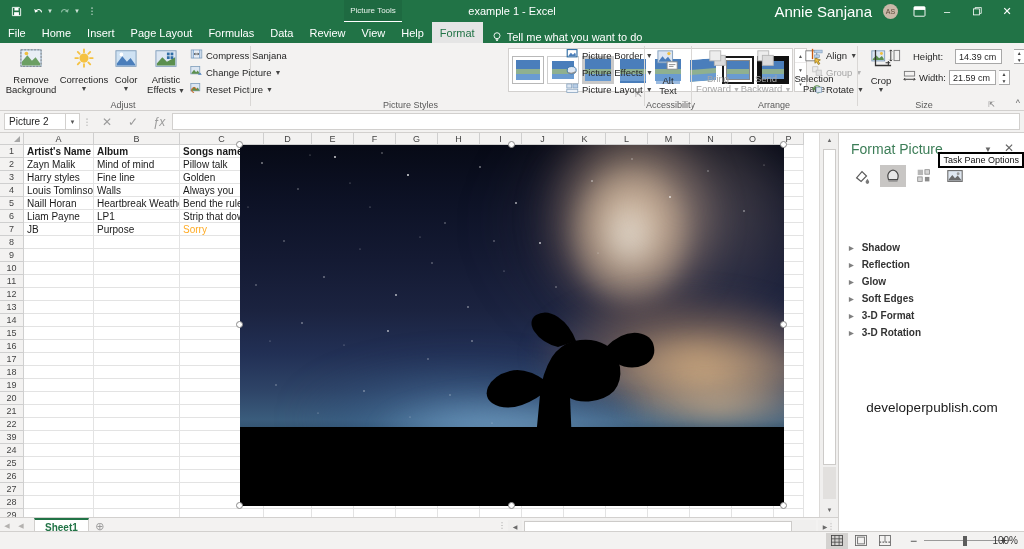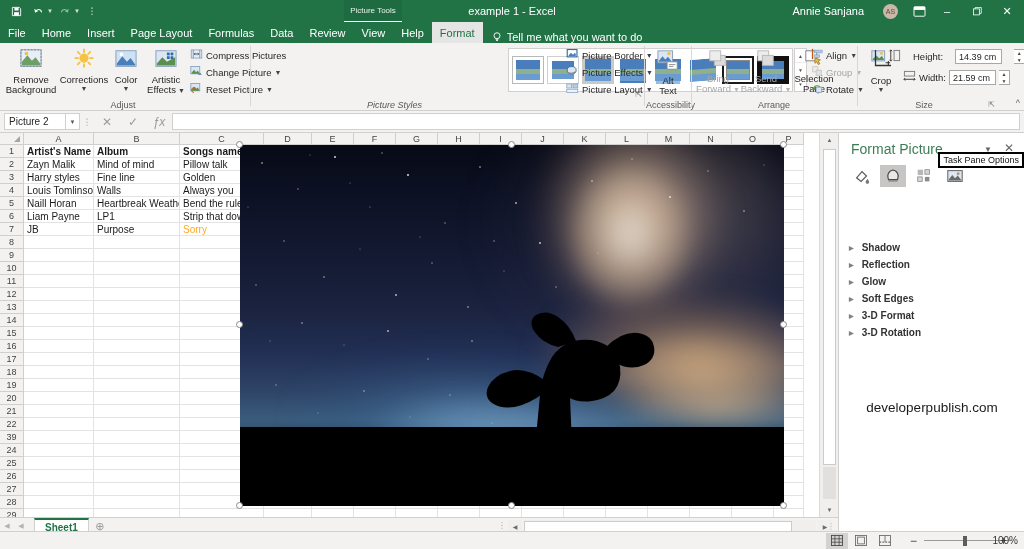--- a/index.html
+++ b/index.html
@@ -31,21 +31,21 @@
   }
   .title-center {
     position:absolute; left:0; top:0; width:1024px; height:22px;
     display:flex; align-items:center; justify-content:center;
     font-size:11px; color:#ffffff; pointer-events:none;
   }
   .title-right {
     position:absolute; right:0; top:0; height:22px; display:flex; align-items:center;
     gap:0px; padding-right:2px;
   }
-  .acct-name { font-size:11px; color:#fff; margin-right:19px; }
+  .acct-name { font-size:15px; color:#fff; margin-right:11px; }
   .avatar {
     width:15px; height:15px; border-radius:50%; background:#c9b8a8; color:#5a4a3a;
     font-size:7px; display:flex; align-items:center; justify-content:center; margin-right:8px;
   }
   .ribbon-display { width:26px; height:22px; display:flex; align-items:center; justify-content:center; }
   .wbtn {
     width:30px; height:22px; display:flex; align-items:center; justify-content:center;
     color:#fff; font-size:11px;
   }
   
@@ -362,21 +362,21 @@
     </div>
 
     <div class="smallbtn" style="position:absolute; left:190px; top:4px;">
       <span>
         <svg width="13" height="12" viewBox="0 0 16 14">
             <rect x="1.5" y="2" width="13" height="10" fill="#e8eef5" stroke="#7f9dbb" stroke-width="1"></rect>
             <path d="M4 2v10M12 2v10" stroke="#5b8ec4" stroke-width="1"></path>
             <path d="M5.5 7h5M6.5 5.6L5.2 7l1.3 1.4M9.5 5.6L10.8 7 9.5 8.4" stroke="#333" stroke-width="0.9" fill="none"></path>
           </svg>
       </span>
-      <span>Compress Pictures</span>
+      <span>Compress Sanjana</span>
     </div>
     <div class="smallbtn" style="position:absolute; left:190px; top:21px;">
       <span>
         <svg width="13" height="12" viewBox="0 0 16 14">
             <rect x="1" y="1.5" width="11" height="9" fill="#dce6f2" stroke="#7f9dbb" stroke-width="1"></rect>
             <path d="M2 9 L5 5.5 L7.5 8.5 L9.5 6.5 L11.5 9.5 L11.5 10.5 L2 10.5z" fill="#5b8f4e"></path>
             <path d="M9.5 11.5h5l-2 -2.5" fill="#4a7ebb"></path>
           </svg>
       </span>
       <span>Change Picture</span>
@@ -456,21 +456,21 @@
             <div class="ps-hill"></div>
             <div class="ps-hill2"></div>
           </div>
       </div>
     </div>
     <div class="psarrows">
       <div class="psarrow">▲</div>
       <div class="psarrow">▼</div>
       <div class="psarrow" style="border-bottom:none;">▾</div>
     </div>
-    <div class="glabel" style="left:0;width:285px;font-style:italic;">Picture Styles</div>
+    <div class="glabel" style="left:16px;width:285px;">Picture Styles</div>
   </div>
 
   <div class="rgroup" style="left:562px; width:82px;">
     <div class="smallbtn" style="position:absolute; left:4px; top:4px;">
       <span>
         <svg width="13" height="12" viewBox="0 0 16 14">
             <rect x="1.5" y="1.5" width="12" height="9" fill="#fff" stroke="#2e6ca4" stroke-width="1.4"></rect>
             <path d="M3 9 L6 5.5 L8.5 8 L11 5.5 L12 7 L12 9.5 L3 9.5z" fill="#4a7ebb"></path>
           </svg>
       </span>

